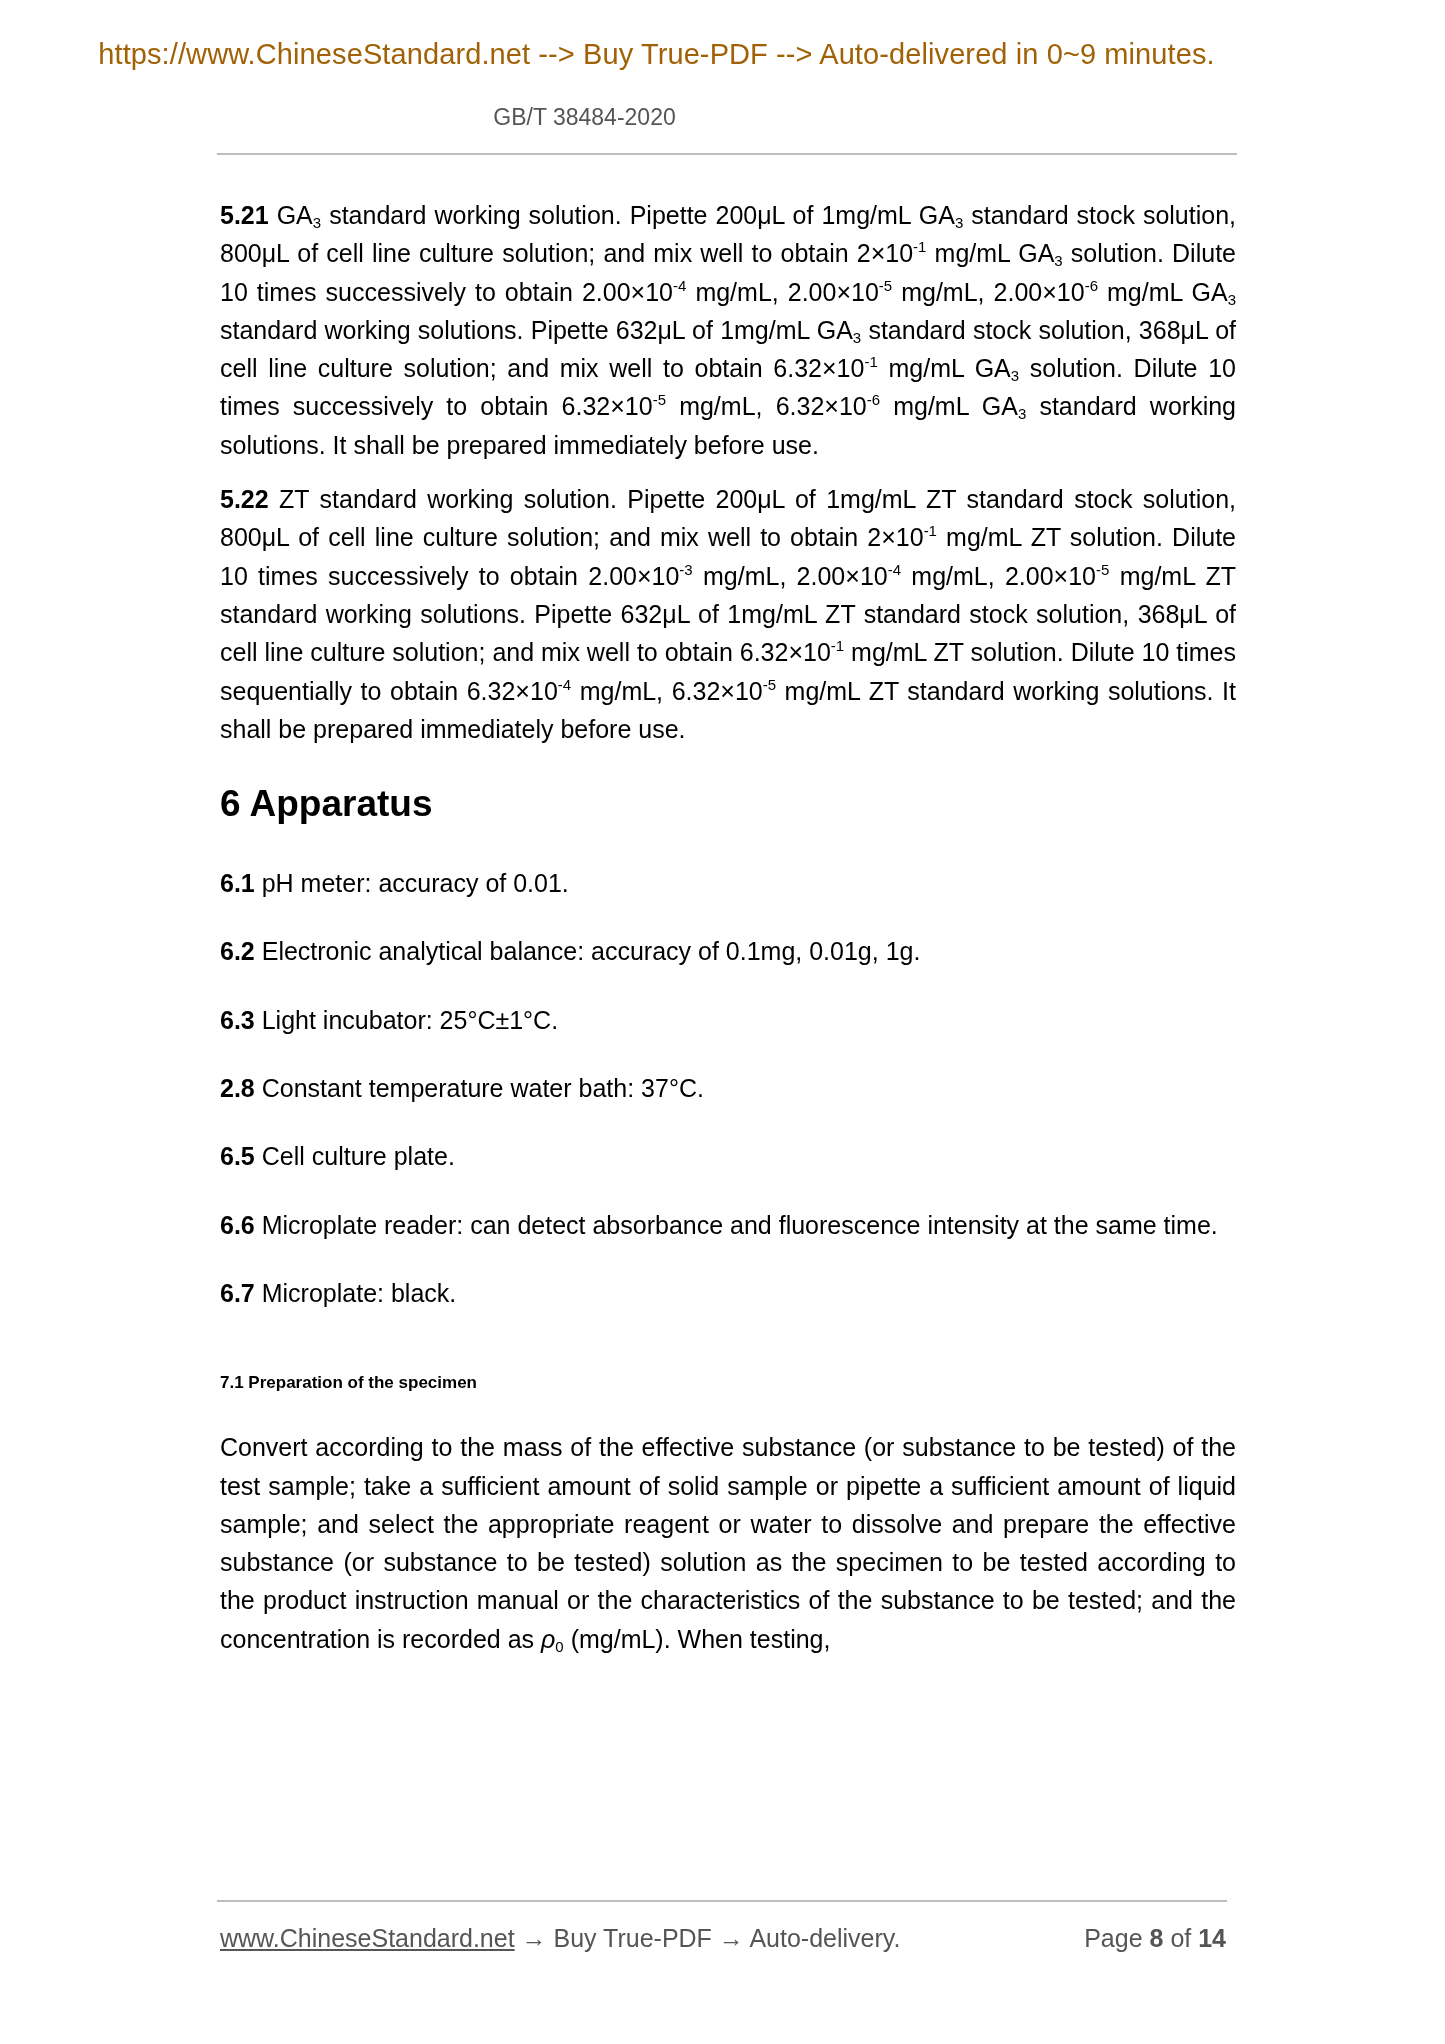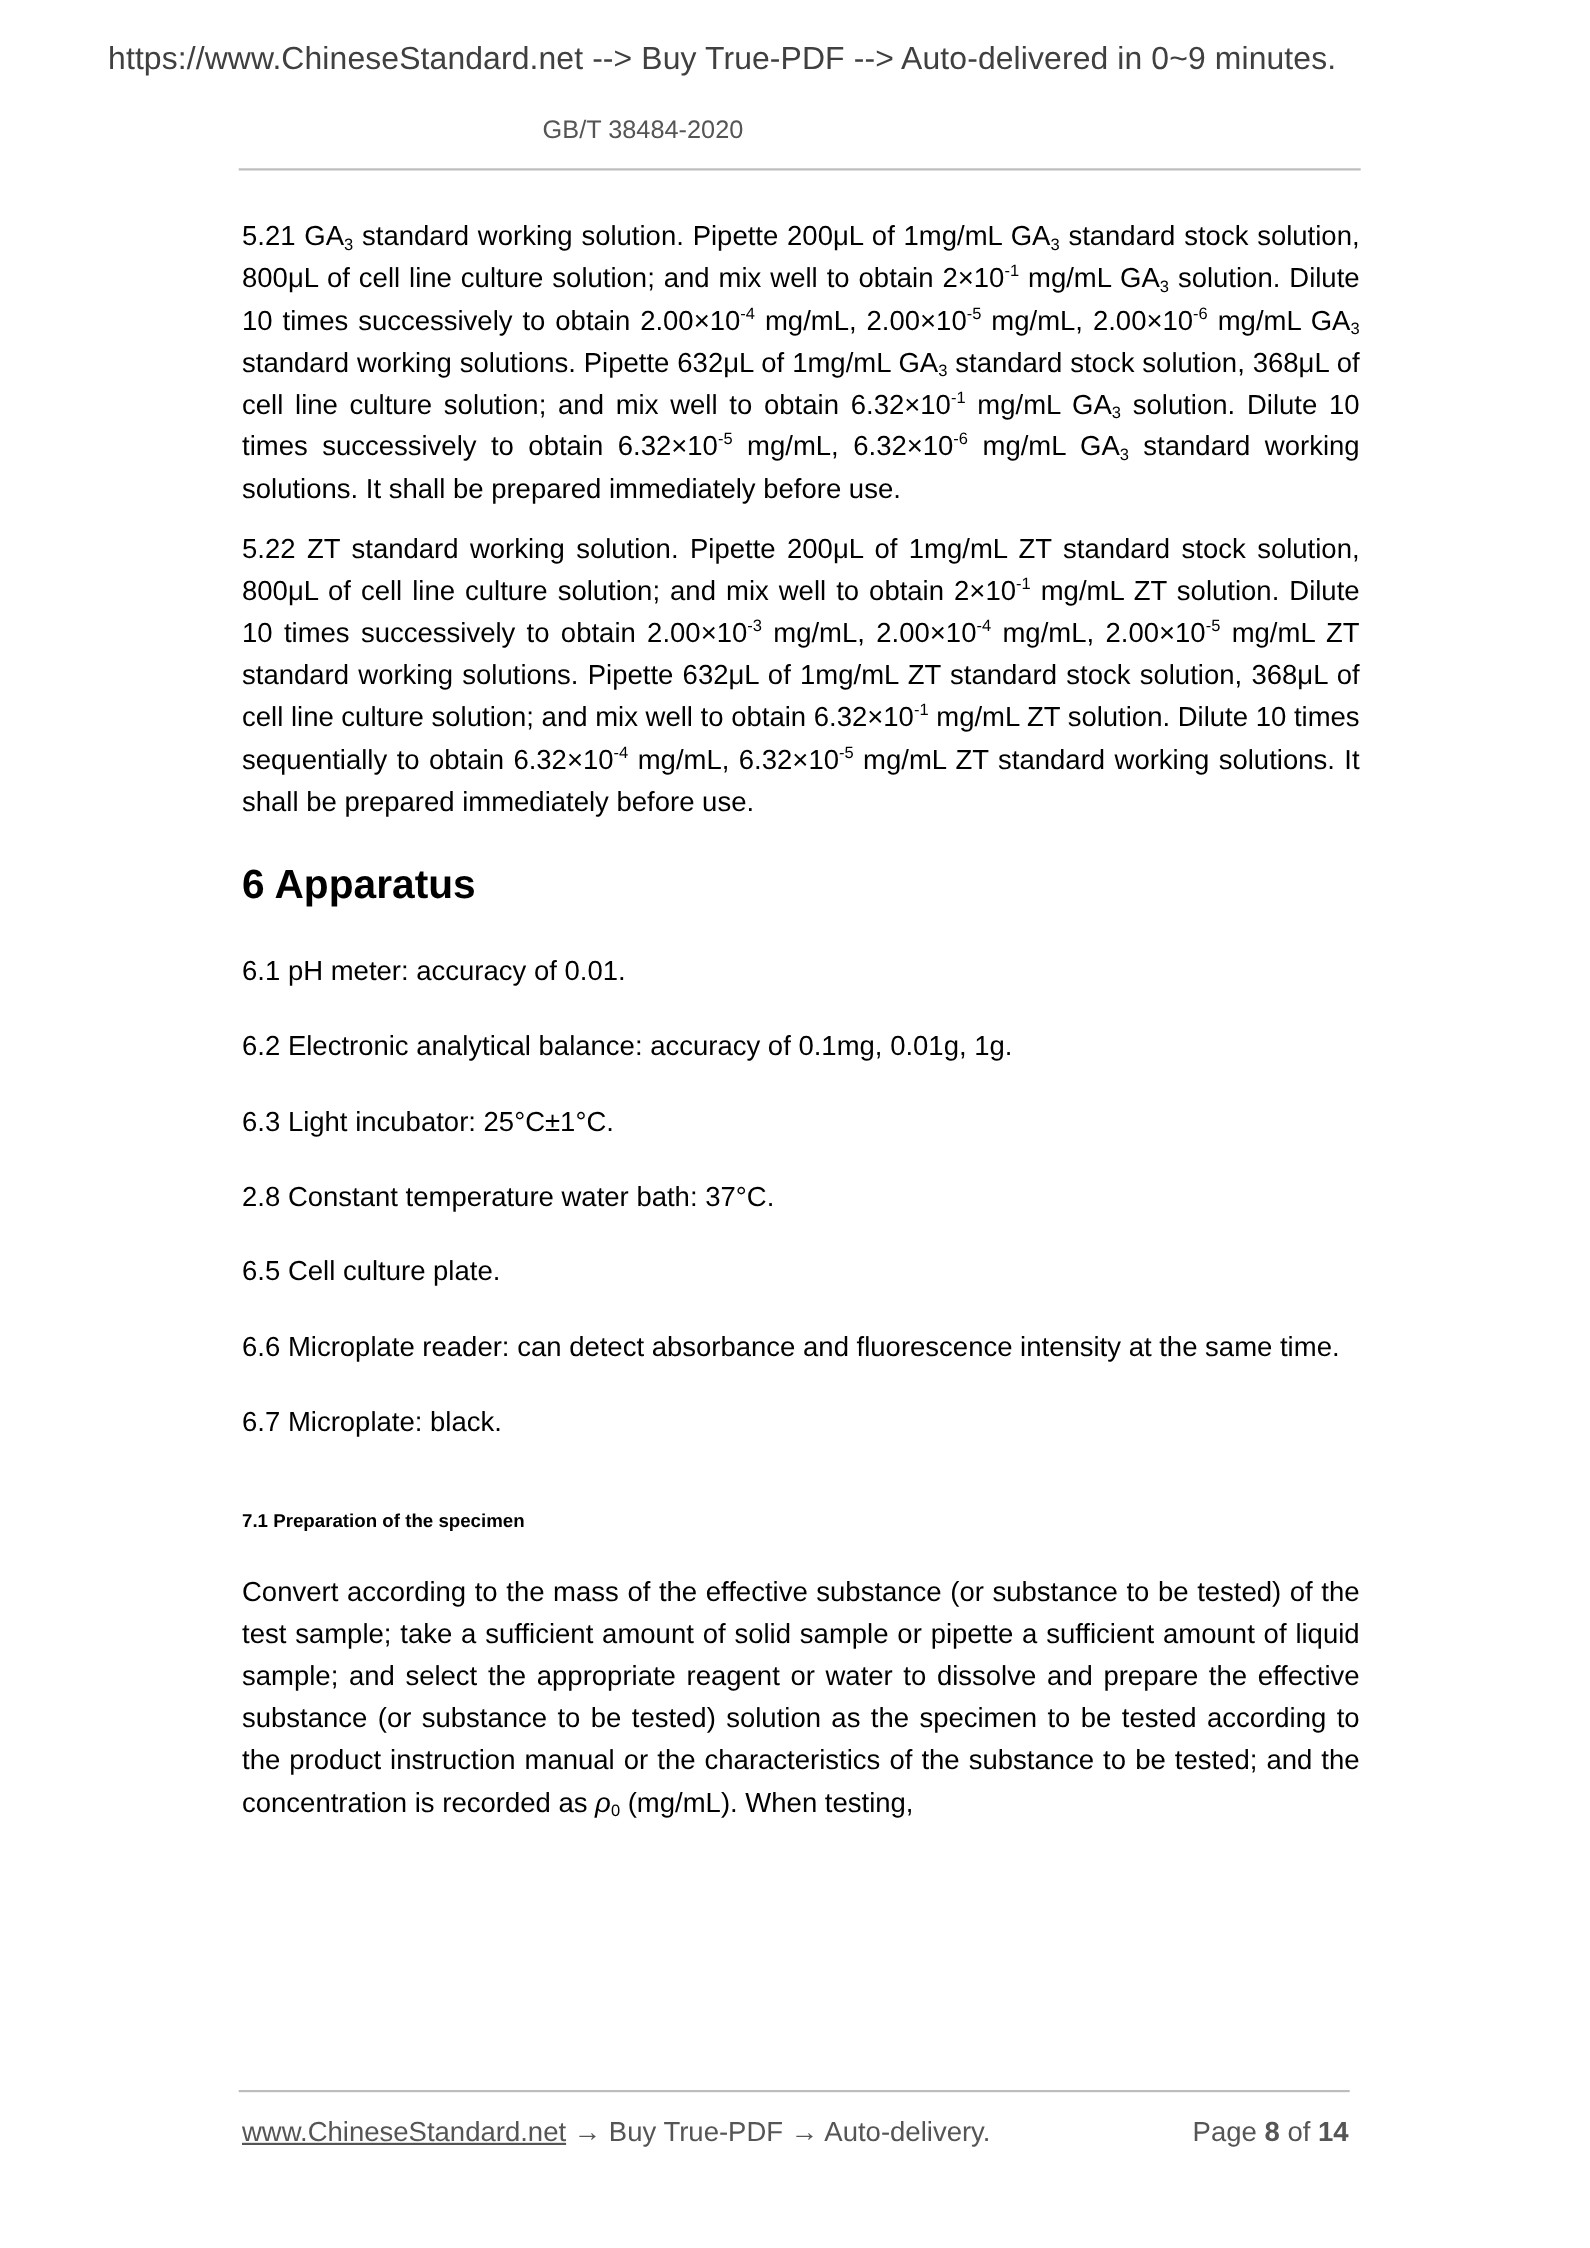--- a/index.html
+++ b/index.html
@@ -15,21 +15,21 @@
       font-family: "Liberation Sans", sans-serif;
       color: #000;
     }
     .top-banner {
       position: absolute;
       top: 38px;
       left: 0;
       width: 1313px;
       text-align: center;
       font-size: 29px;
-      color: #404040;
+      color: #a16207;
       letter-spacing: 0.1px;
     }
     .doc-code {
       position: absolute;
       top: 104px;
       left: 0;
       width: 1169px;
       text-align: center;
       font-size: 23px;
       color: #555;
@@ -47,21 +47,21 @@
       top: 196px;
       left: 220px;
       width: 1016px;
       font-size: 25px;
       line-height: 38.3px;
     }
     p {
       margin: 0;
       text-align: justify;
     }
-    .num { font-weight: normal; }
+    .num { font-weight: bold; }
     sup { font-size: 15px; vertical-align: 10px; line-height: 0; }
     sub { font-size: 15px; vertical-align: -4px; line-height: 0; }
     .para-521 { margin-bottom: 16px; }
     .para-522 { margin-bottom: 30px; }
     h2 {
       margin: 0 0 34px 0;
       font-size: 37px;
       font-weight: bold;
       line-height: 52px;
     }

